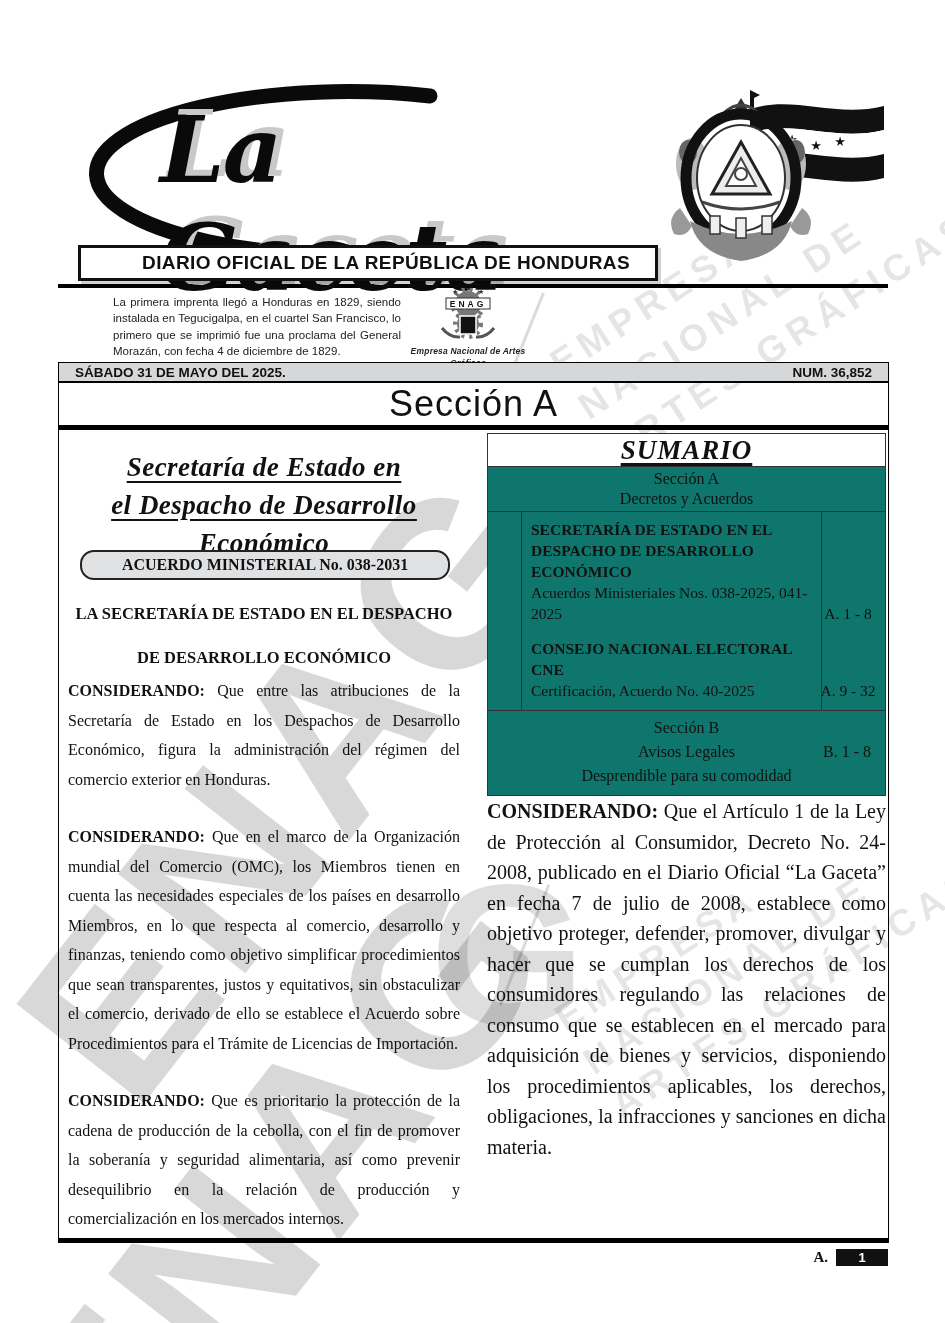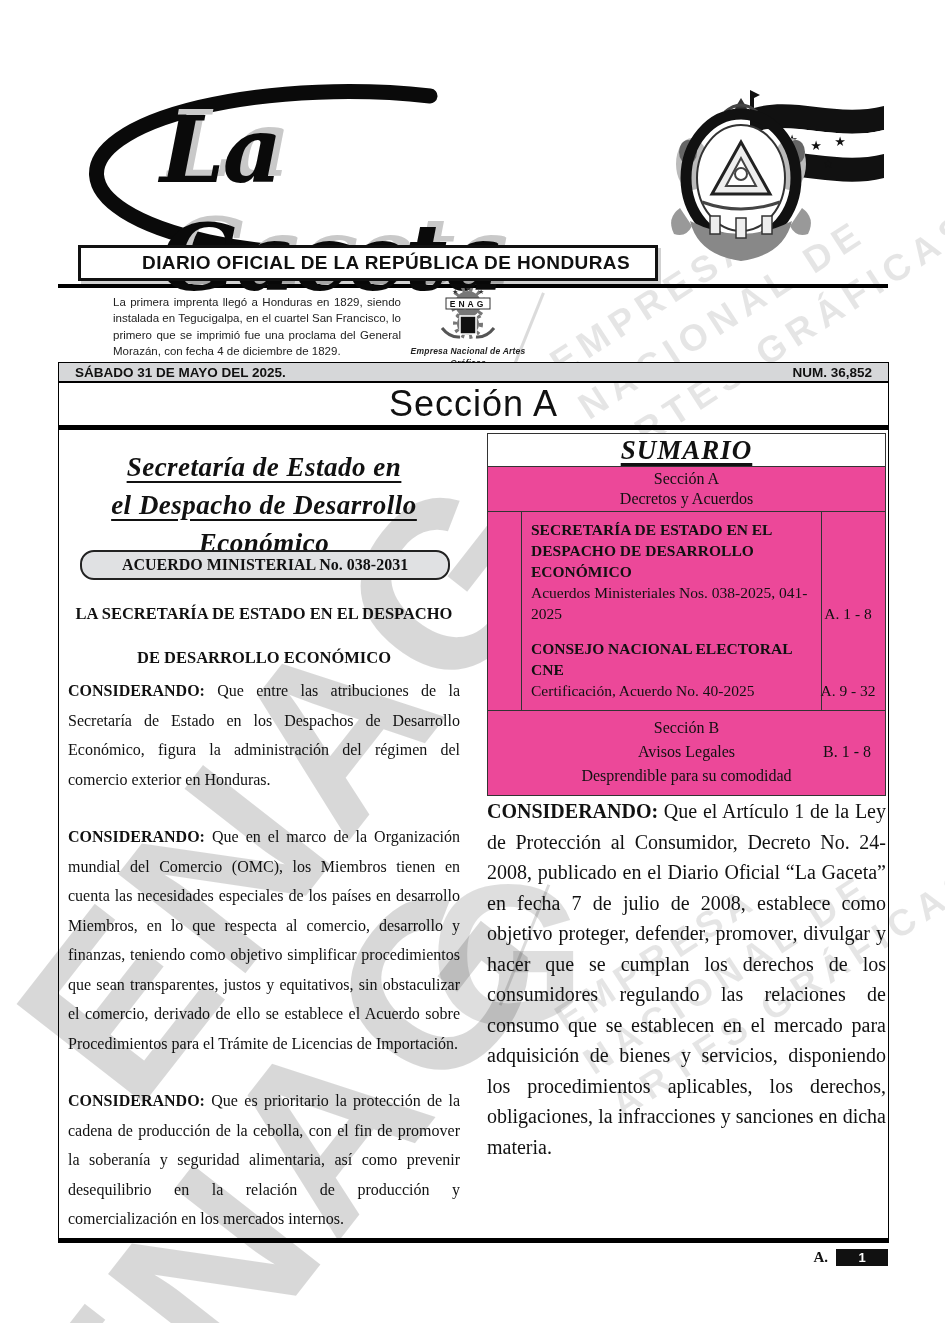--- a/index.html
+++ b/index.html
@@ -57,21 +57,21 @@
      display:flex;align-items:center;justify-content:center;
      font-weight:bold;font-size:16px;}
   .lc-sub{position:absolute;left:4px;top:160px;width:396px;text-align:center;
      font-weight:bold;font-size:16.5px;line-height:44px;}
   .lc-paras{position:absolute;left:6px;top:244px;width:392px;
      font-size:16px;line-height:29.5px;text-align:justify;}
   .para{margin:0 0 28px 0;}
   .para .lead{font-weight:bold;}
   
   .rightcol{position:absolute;left:487px;top:432px;width:399px;z-index:2;}
-  .sumario{position:absolute;left:0;top:1px;width:397px;border:1px solid #333;background:#ec4899;}
+  .sumario{position:absolute;left:0;top:1px;width:397px;border:1px solid #333;background:#0f766e;}
   .sum-title{height:32px;background:#fff;display:flex;align-items:center;justify-content:center;
      font-weight:bold;font-style:italic;font-size:27px;letter-spacing:1px;border-bottom:1px solid #333;}
   .sum-title span{text-decoration:underline;text-decoration-thickness:2.5px;text-underline-offset:4px;}
   .sum-secA{border-bottom:1px solid #333;text-align:center;font-size:16px;line-height:19.5px;padding:2px 0 3px;}
   .sum-content{position:relative;border-bottom:1px solid #333;padding:7px 0 9px;}
   .gutter-line{position:absolute;left:33px;top:0;bottom:0;width:1px;background:#333;}
   .pages-line{position:absolute;right:63px;top:0;bottom:0;width:1px;background:#333;}
   .sum-entry{position:relative;margin:0 73px 14px 43px;font-size:15.5px;line-height:21px;}
   .sum-entry:last-child{margin-bottom:0;}
   .sum-entry .hd{font-weight:bold;}

